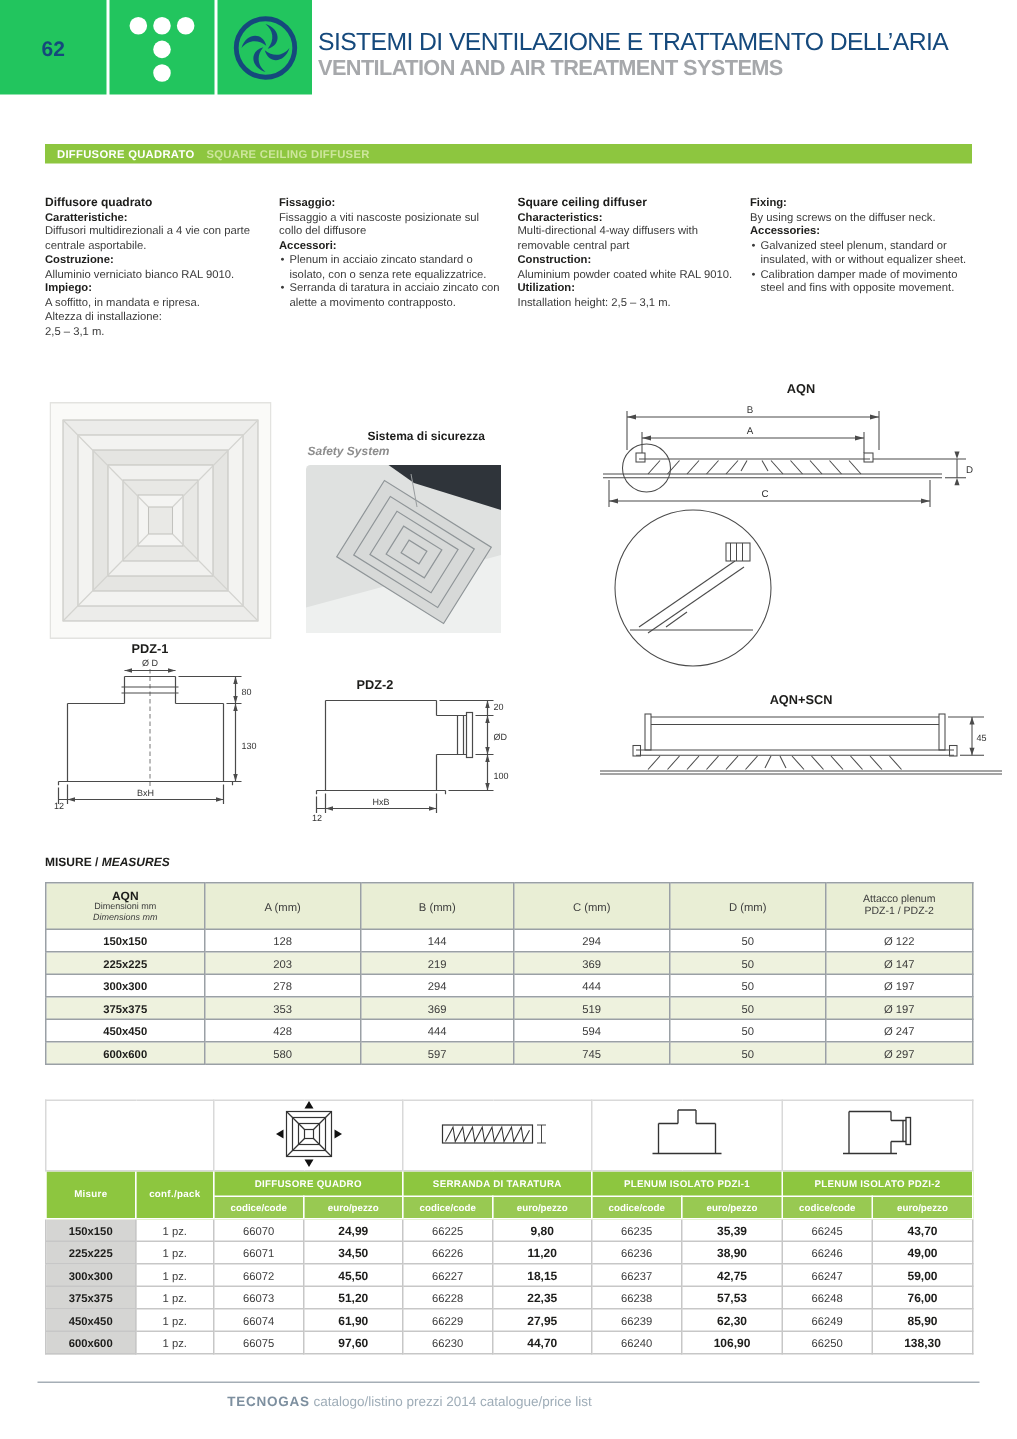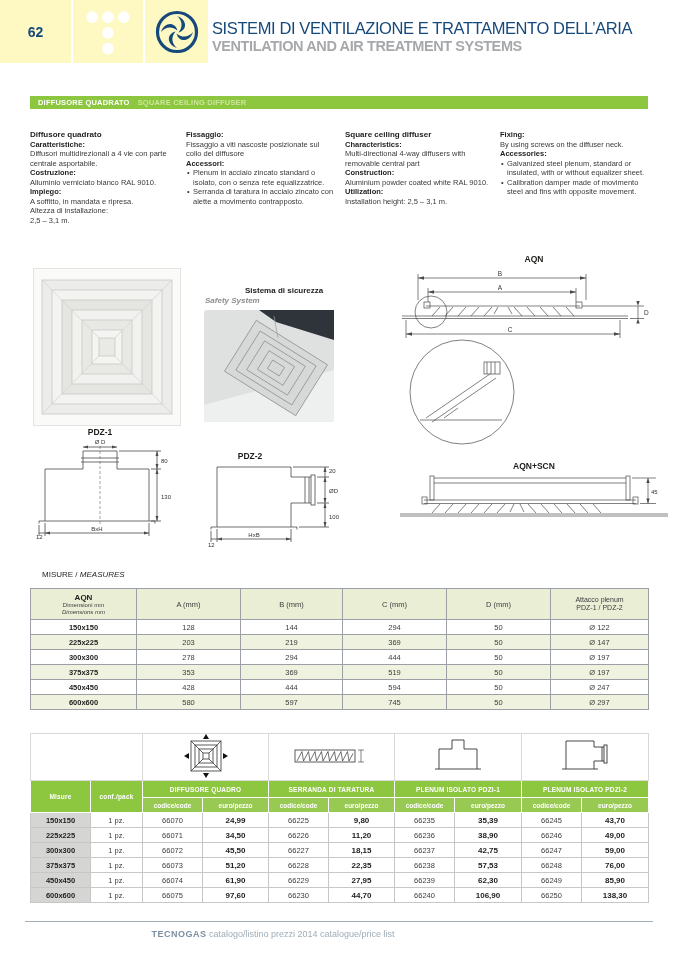--- a/index.html
+++ b/index.html
@@ -1,40 +1,40 @@
 <!DOCTYPE html>
 <html><head>
 <meta charset="utf-8">
 <style>
   html,body{margin:0;padding:0;background:#fff;}
   #page{position:relative;width:678px;height:959px;background:#fff;overflow:hidden;
         font-family:"Liberation Sans",sans-serif;color:#2e2e2e;}
   .abs{position:absolute;}
   svg text{font-family:"Liberation Sans",sans-serif;}
   
-  .gblock{position:absolute;top:0;height:63px;background:#fef9c3;display:flex;align-items:center;justify-content:center;}
+  .gblock{position:absolute;top:0;height:63px;background:#22c55e;display:flex;align-items:center;justify-content:center;}
   .pagenum{color:#15497c;font-weight:bold;font-size:14px;}
   .title1{position:absolute;left:212px;top:19px;font-size:16.5px;font-weight:normal;color:#15497c;letter-spacing:-0.4px;white-space:nowrap;}
   .title2{position:absolute;left:212px;top:38px;font-size:14.5px;font-weight:bold;color:#a6a8ab;letter-spacing:-0.4px;white-space:nowrap;}
   
   .secbar{position:absolute;left:30px;top:96px;width:618px;height:13px;background:#8dc63f;display:flex;align-items:center;}
   .secit{color:#fff;font-weight:bold;font-size:7.5px;margin-left:8px;letter-spacing:.2px;}
   .secen{color:#cde69c;font-weight:bold;font-size:7.5px;margin-left:8px;letter-spacing:.2px;}
   
   .col{position:absolute;top:130px;font-size:7.5px;line-height:9.5px;color:#3a3a3a;}
   .ch{font-size:8px;font-weight:bold;color:#1d1d1b;}
   .cl{font-weight:bold;color:#1d1d1b;}
   .cb{position:relative;padding-left:7px;}
   .cb::before{content:"\2022";position:absolute;left:1px;top:0;}
   
   .figlabel{position:absolute;font-size:8.5px;font-weight:bold;color:#1d1d1b;text-align:center;}
   .sstit{position:absolute;left:205px;top:286px;font-size:8px;font-weight:bold;color:#1d1d1b;padding-left:40px;}
   .sssub{position:absolute;left:205px;top:296px;font-size:8px;font-weight:bold;font-style:italic;color:#8d8d8d;}
   
-  .mhead{position:absolute;left:42px;top:570px;font-size:8px;font-weight:normal;color:#1d1d1b;}
+  .mhead{position:absolute;left:30px;top:570px;font-size:8px;font-weight:bold;color:#1d1d1b;}
   .mhead .it{font-style:italic;}
   
   #mtable{position:absolute;left:30px;top:588px;width:618px;border-collapse:collapse;table-layout:fixed;font-size:7.5px;color:#3c3c3c;}
   #mtable th,#mtable td{border:1px solid #9aa0a5;text-align:center;padding:0;height:14px;font-weight:normal;}
   #mtable thead th{background:#e9eed5;height:30px;}
   #mtable .msz{font-weight:bold;color:#1d1d1b;}
   #mtable tr.alt td{background:#eef2de;}
   .mh-model{font-size:8px;font-weight:bold;color:#1d1d1b;display:block;line-height:9px;}
   .mh-sm{font-size:6px;display:block;line-height:7px;}
   .mh-smi{font-size:6px;font-style:italic;display:block;line-height:7px;}

